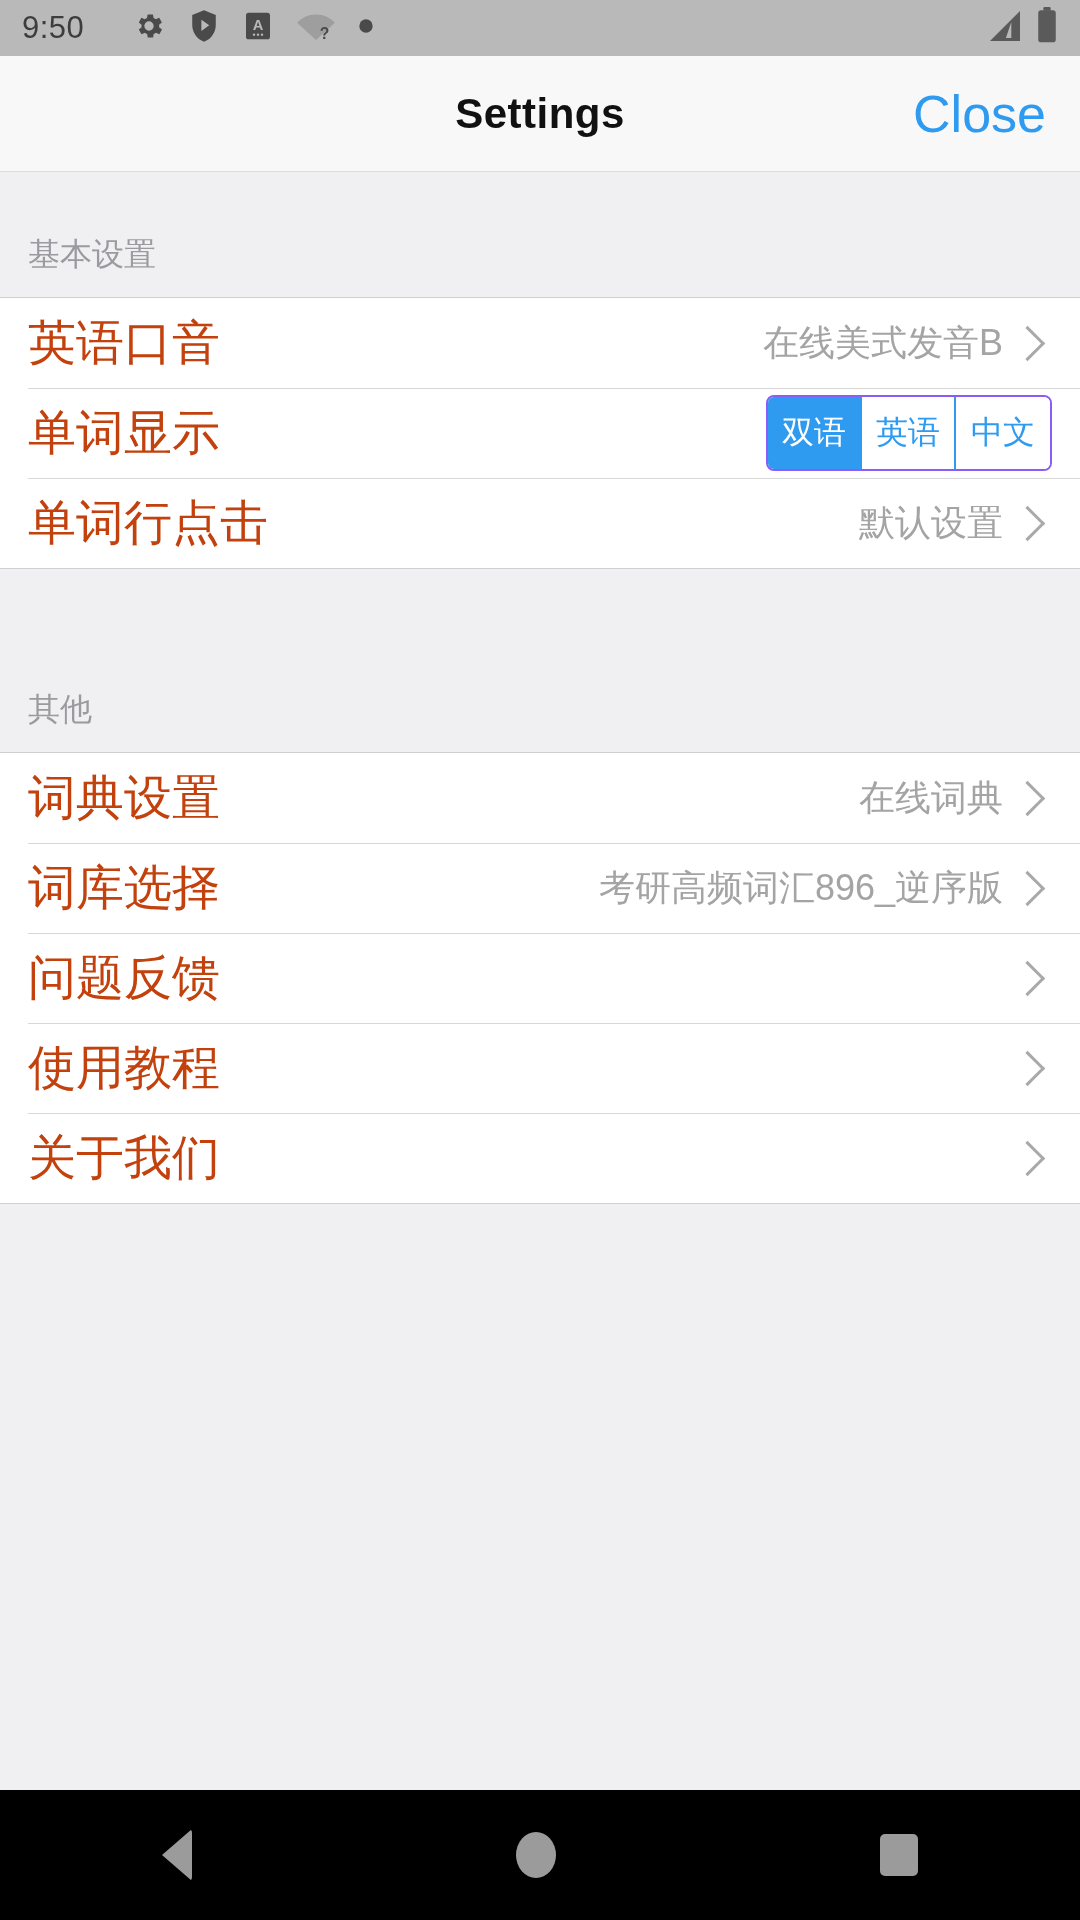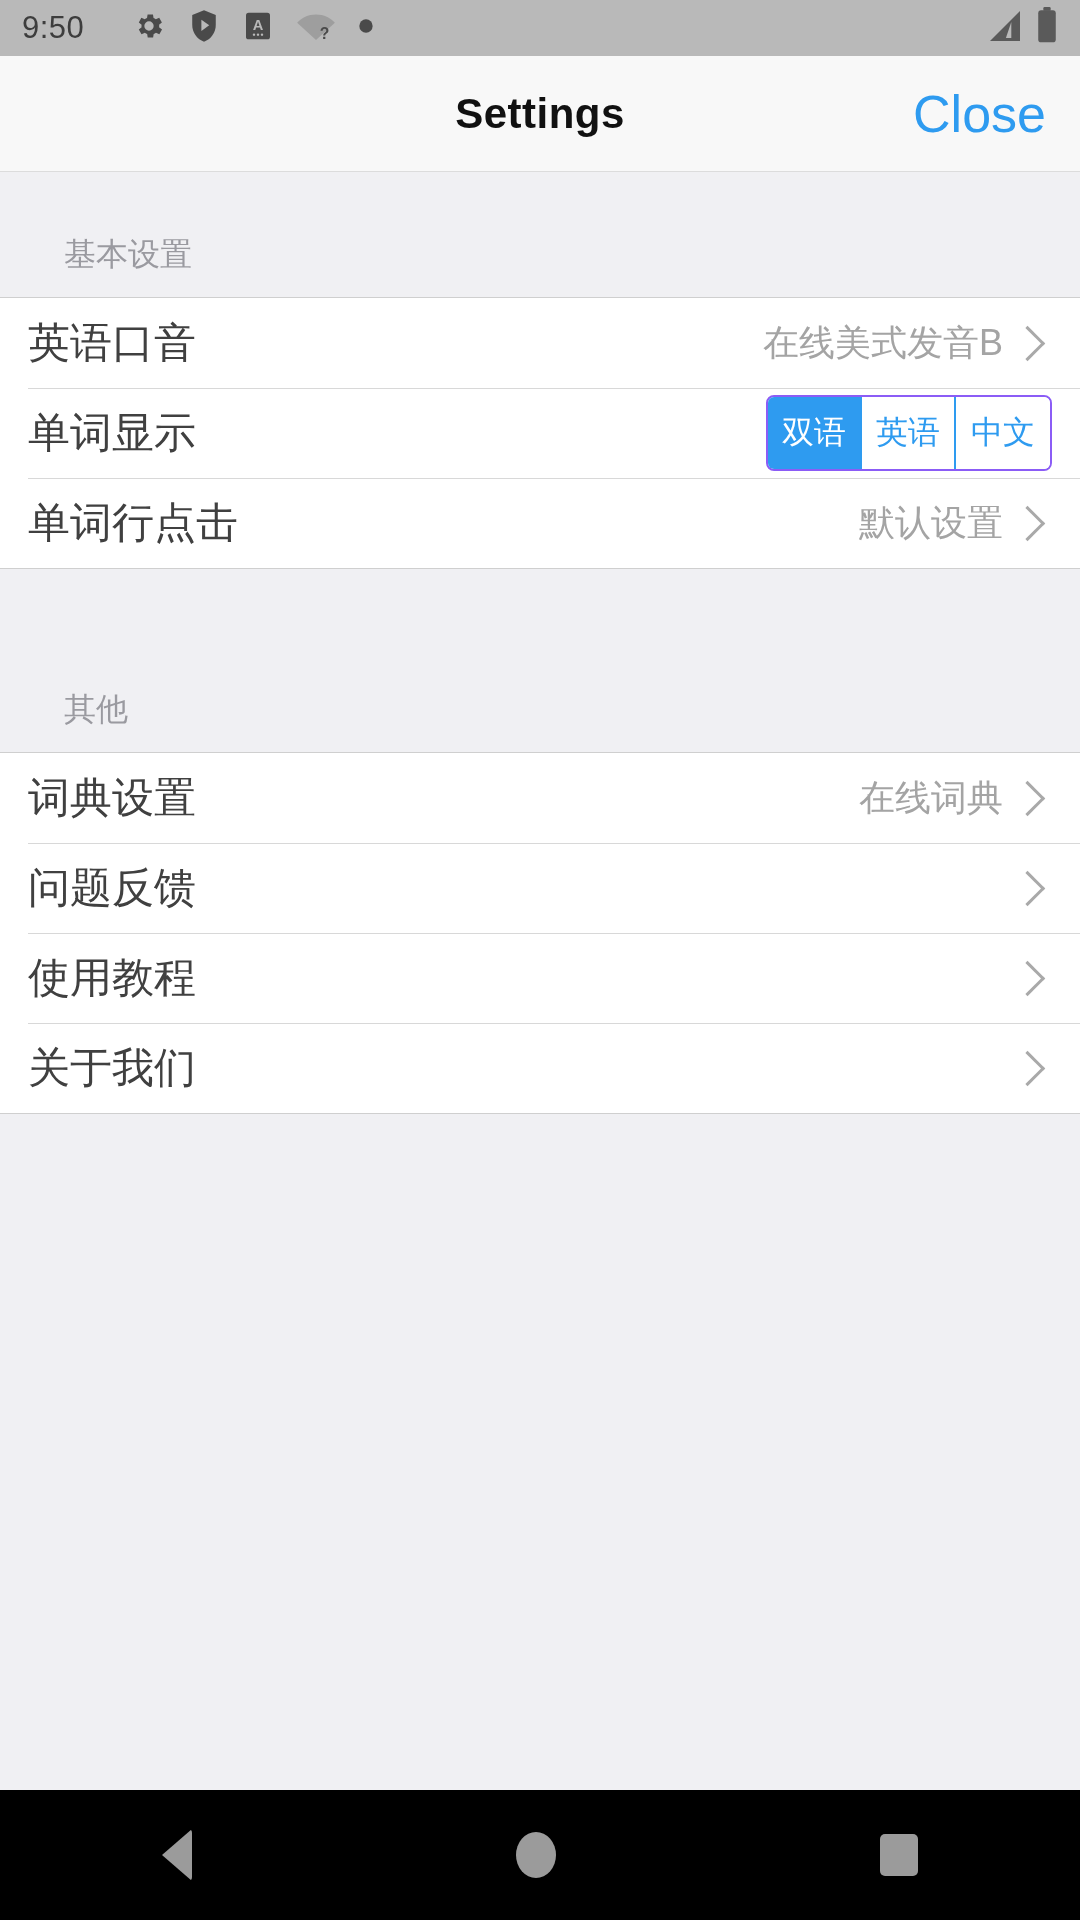--- a/index.html
+++ b/index.html
@@ -76,21 +76,20 @@
     box-sizing: border-box;
     display: flex;
     align-items: flex-end;
     padding: 0 0 20px 28px;
   }
   .section-header.s1 { height: 126px; }
   .section-header.s2 { height: 184px; }
   .section-title {
     font-size: 32px;
     color: #9a9aa0;
-    margin-left: 36px;
   }
 
   .rows { background: #ffffff; }
 
   .row {
     height: 90px;
     display: flex;
     align-items: center;
     padding: 0 28px;
     box-sizing: border-box;
@@ -106,22 +105,22 @@
     height: 1px;
     background: #d8d8d8;
   }
   .rows::after {
     content: "";
     display: block;
     height: 1px;
     background: #cfcfcf;
   }
   .row-label {
-    font-size: 42px;
-    color: #404040;
+    font-size: 48px;
+    color: #c2410c;
     flex: 1;
   }
   .row-value {
     font-size: 36px;
     color: #a4a4a4;
     margin-right: 12px;
     white-space: nowrap;
   }
   .chevron {
     width: 22px;
@@ -296,20 +295,25 @@
     <span class="section-title">其他</span>
   </div>
   <div class="rows">
 
     <div class="row">
       <span class="row-label">词典设置</span>
       <span class="row-value">在线词典</span>
       <span class="chevron"></span>
     </div>
 
+    <div class="row">
+      <span class="row-label">词库选择</span>
+      <span class="row-value">考研高频词汇896_逆序版</span>
+      <span class="chevron"></span>
+    </div>
 
     <div class="row">
       <span class="row-label">问题反馈</span>
       <span class="row-value"></span>
       <span class="chevron"></span>
     </div>
 
     <div class="row">
       <span class="row-label">使用教程</span>
       <span class="row-value"></span>

